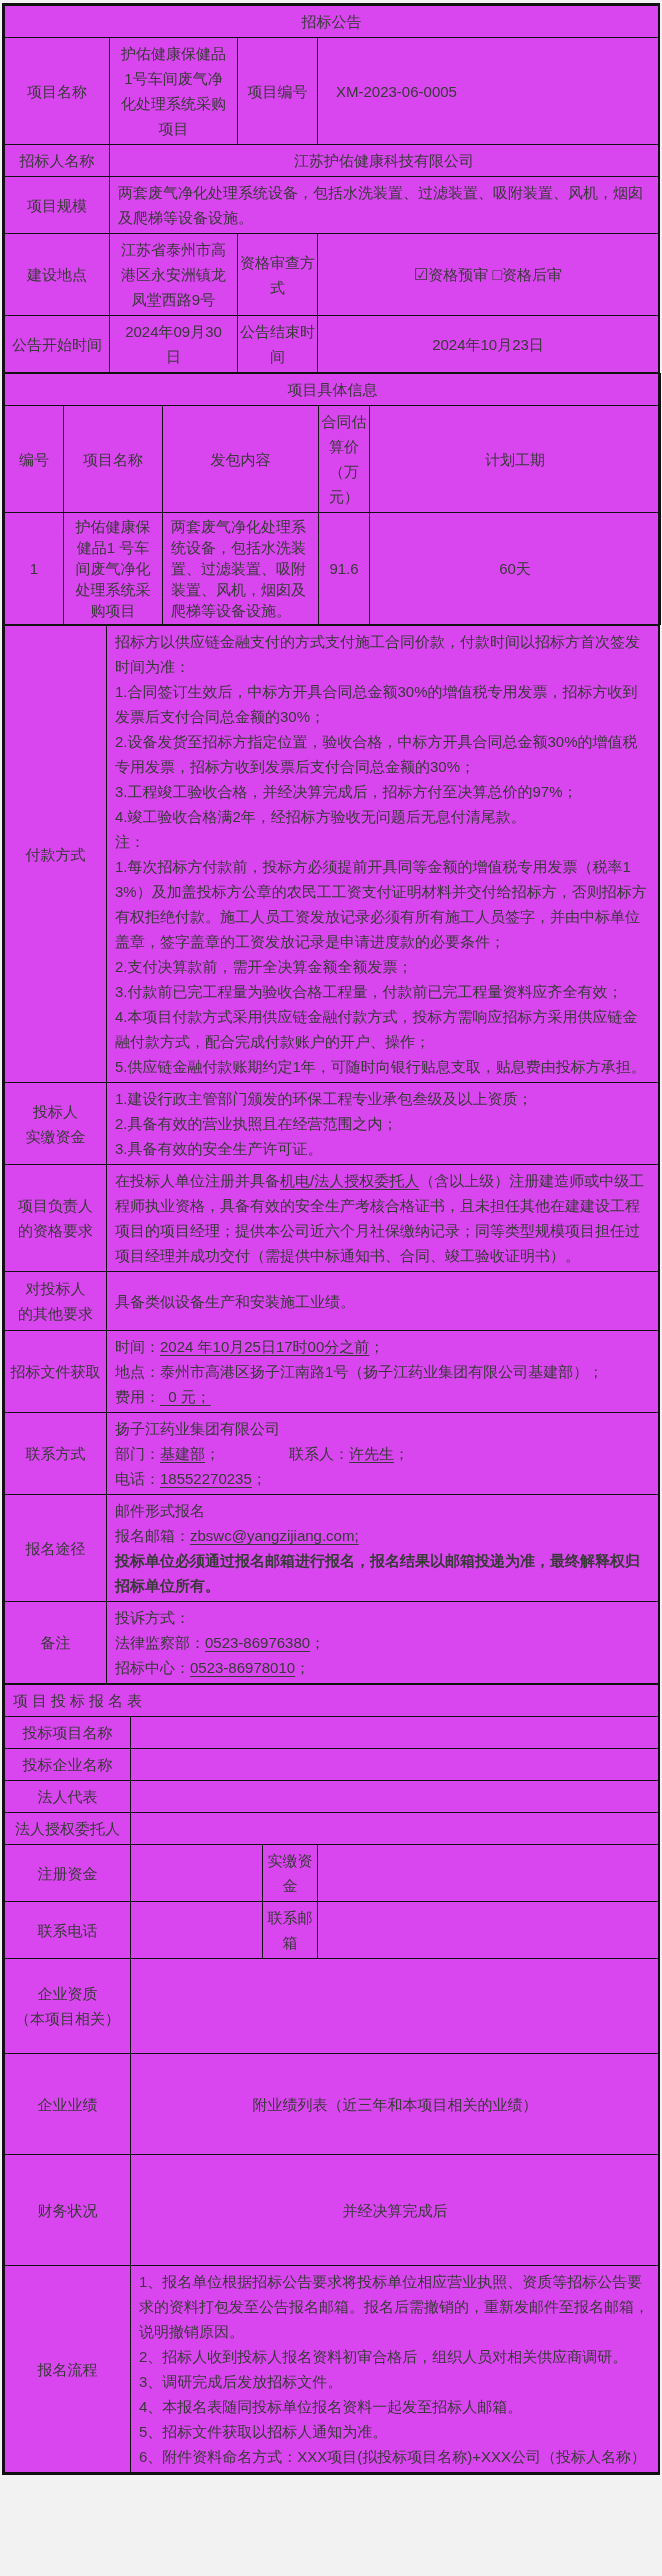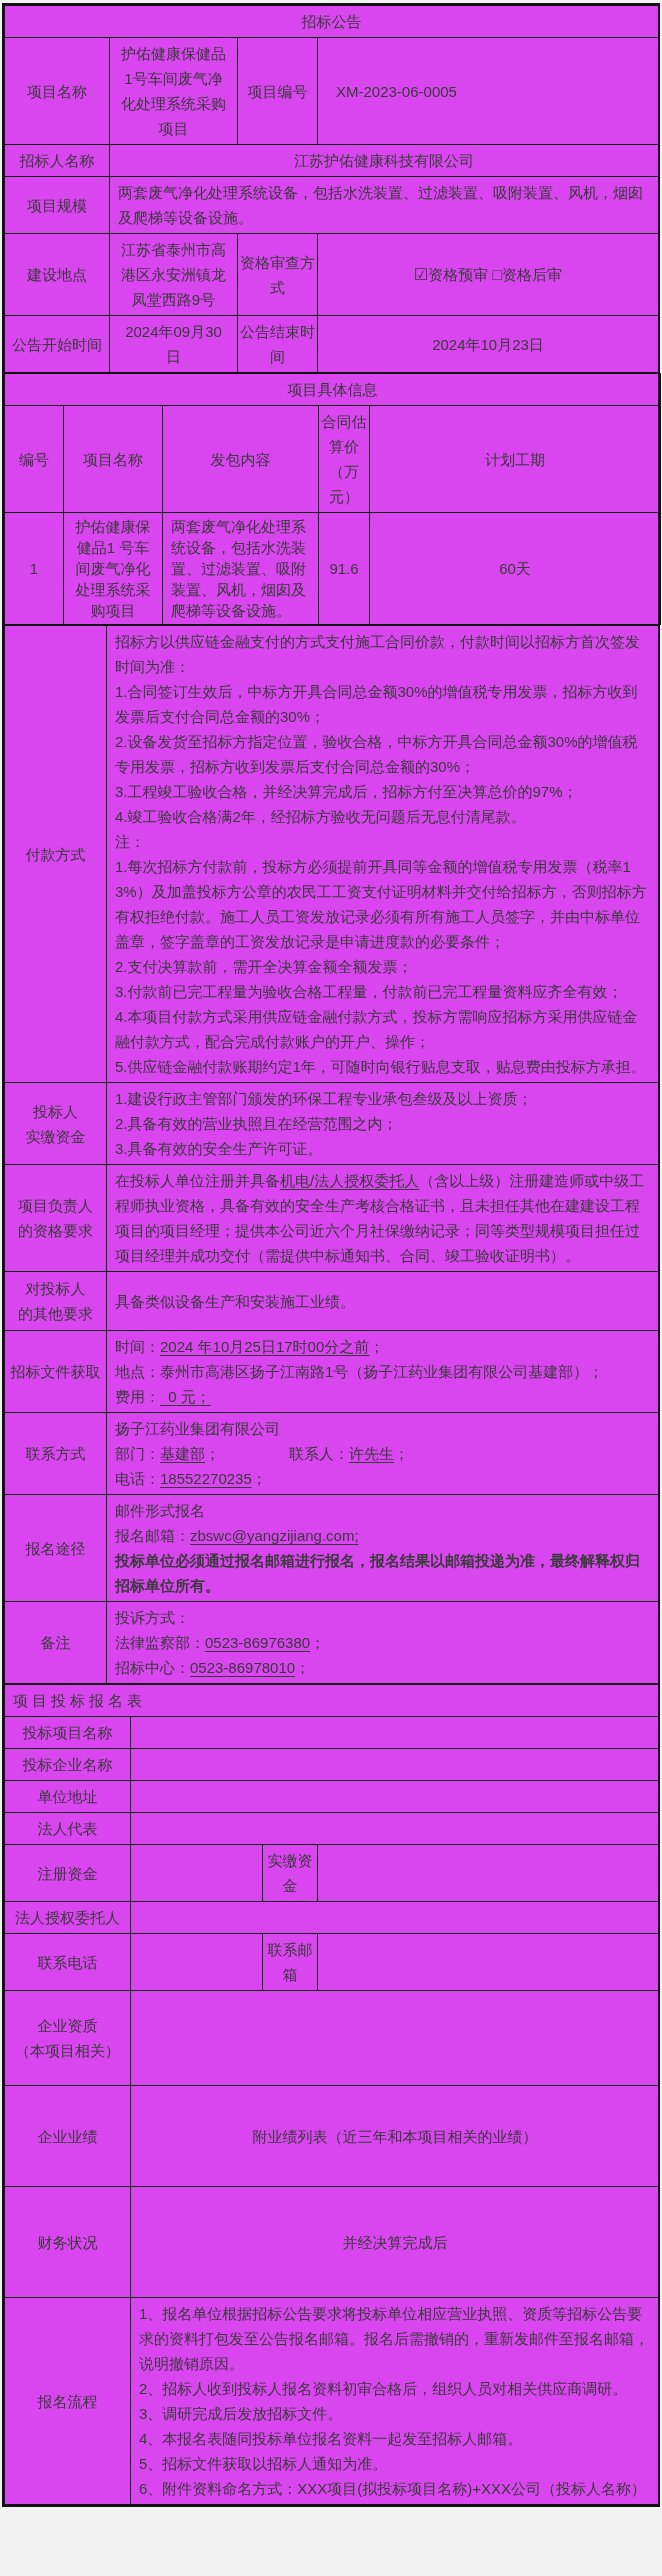--- a/index.html
+++ b/index.html
@@ -230,36 +230,32 @@
     </tr>
     <tr style="height:30px">
       <td class="c lab">投标项目名称</td>
       <td class="c" colspan="3"></td>
     </tr>
     <tr style="height:30px">
       <td class="c lab">投标企业名称</td>
       <td class="c" colspan="3"></td>
     </tr>
     <tr style="height:30px">
-      <td class="c lab">单位地址</td>
-      <td class="c" colspan="3"></td>
-    </tr>
-    <tr style="height:30px">
       <td class="c lab">法人代表</td>
+      <td class="c" colspan="3"></td>
+    </tr>
+    <tr style="height:30px">
+      <td class="c lab">法人授权委托人</td>
       <td class="c" colspan="3"></td>
     </tr>
     <tr style="height:54px">
       <td class="c lab">注册资金</td>
       <td class="c"></td>
       <td class="c lab">实缴资金</td>
       <td class="c"></td>
-    </tr>
-    <tr style="height:30px">
-      <td class="c lab">法人授权委托人</td>
-      <td class="c" colspan="3"></td>
     </tr>
     <tr style="height:52px">
       <td class="c lab">联系电话</td>
       <td class="c"></td>
       <td class="c lab">联系邮箱</td>
       <td class="c"></td>
     </tr>
     <tr style="height:95px">
       <td class="c lab">企业资质
 （本项目相关）</td>

